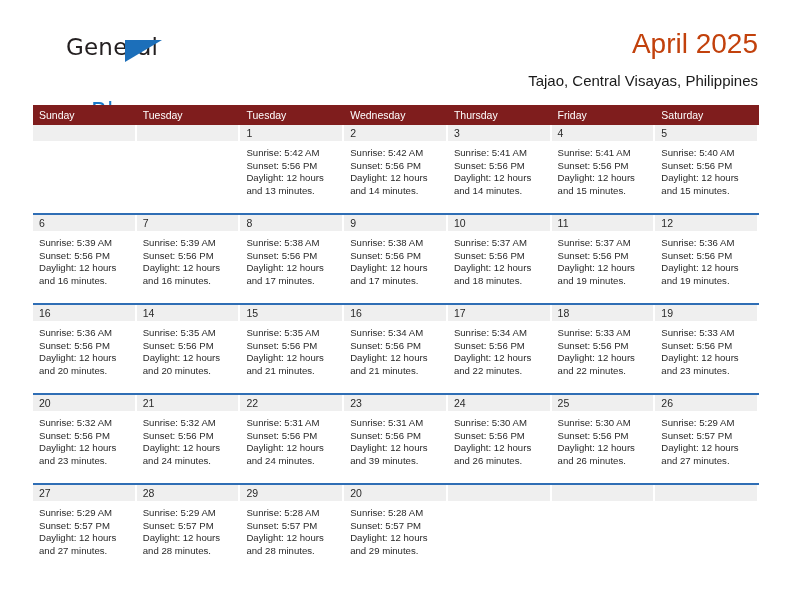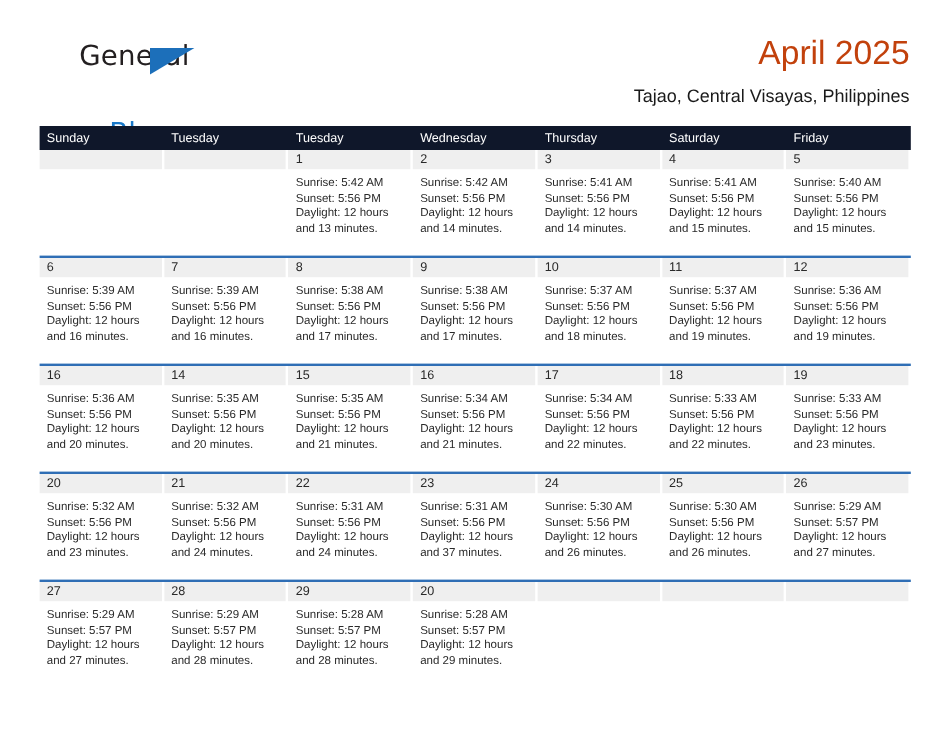--- a/index.html
+++ b/index.html
@@ -91,21 +91,21 @@
   
   .calendar {
     position: absolute;
     left: 33px;
     top: 105px;
     width: 726px;
   }
 
   .weekday-header {
     display: flex;
-    background: #0f172a;
+    background: #7f1d1d;
     height: 20px;
   }
   .weekday-cell {
     flex: 1 1 0;
     color: #ffffff;
     font-size: 10.5px;
     line-height: 20px;
     padding-left: 6px;
     box-sizing: border-box;
     white-space: nowrap;
@@ -171,22 +171,22 @@
     <div class="subtitle">Tajao, Central Visayas, Philippines</div>
   </div>
 
   <div class="calendar">
     <div class="weekday-header" id="weekday-header">
         <div class="weekday-cell">Sunday</div>
         <div class="weekday-cell">Tuesday</div>
         <div class="weekday-cell">Tuesday</div>
         <div class="weekday-cell">Wednesday</div>
         <div class="weekday-cell">Thursday</div>
+        <div class="weekday-cell">Friday</div>
         <div class="weekday-cell">Saturday</div>
-        <div class="weekday-cell">Friday</div>
       </div>
     <div id="weeks-container">
         <div class="week-row">
           <div class="week-cells">
             <div class="day-cell empty">
               <div class="day-number-strip">
                 <span class="day-number"></span>
               </div>
             </div>
             <div class="day-cell empty">
@@ -449,21 +449,21 @@
               </div>
             </div>
             <div class="day-cell">
               <div class="day-number-strip">
                 <span class="day-number">23</span>
               </div>
               <div class="day-body">
                 <div class="day-line">Sunrise: 5:31 AM</div>
                 <div class="day-line">Sunset: 5:56 PM</div>
                 <div class="day-line">Daylight: 12 hours</div>
-                <div class="day-line">and 37 minutes.</div>
+                <div class="day-line">and 39 minutes.</div>
               </div>
             </div>
             <div class="day-cell">
               <div class="day-number-strip">
                 <span class="day-number">24</span>
               </div>
               <div class="day-body">
                 <div class="day-line">Sunrise: 5:30 AM</div>
                 <div class="day-line">Sunset: 5:56 PM</div>
                 <div class="day-line">Daylight: 12 hours</div>

